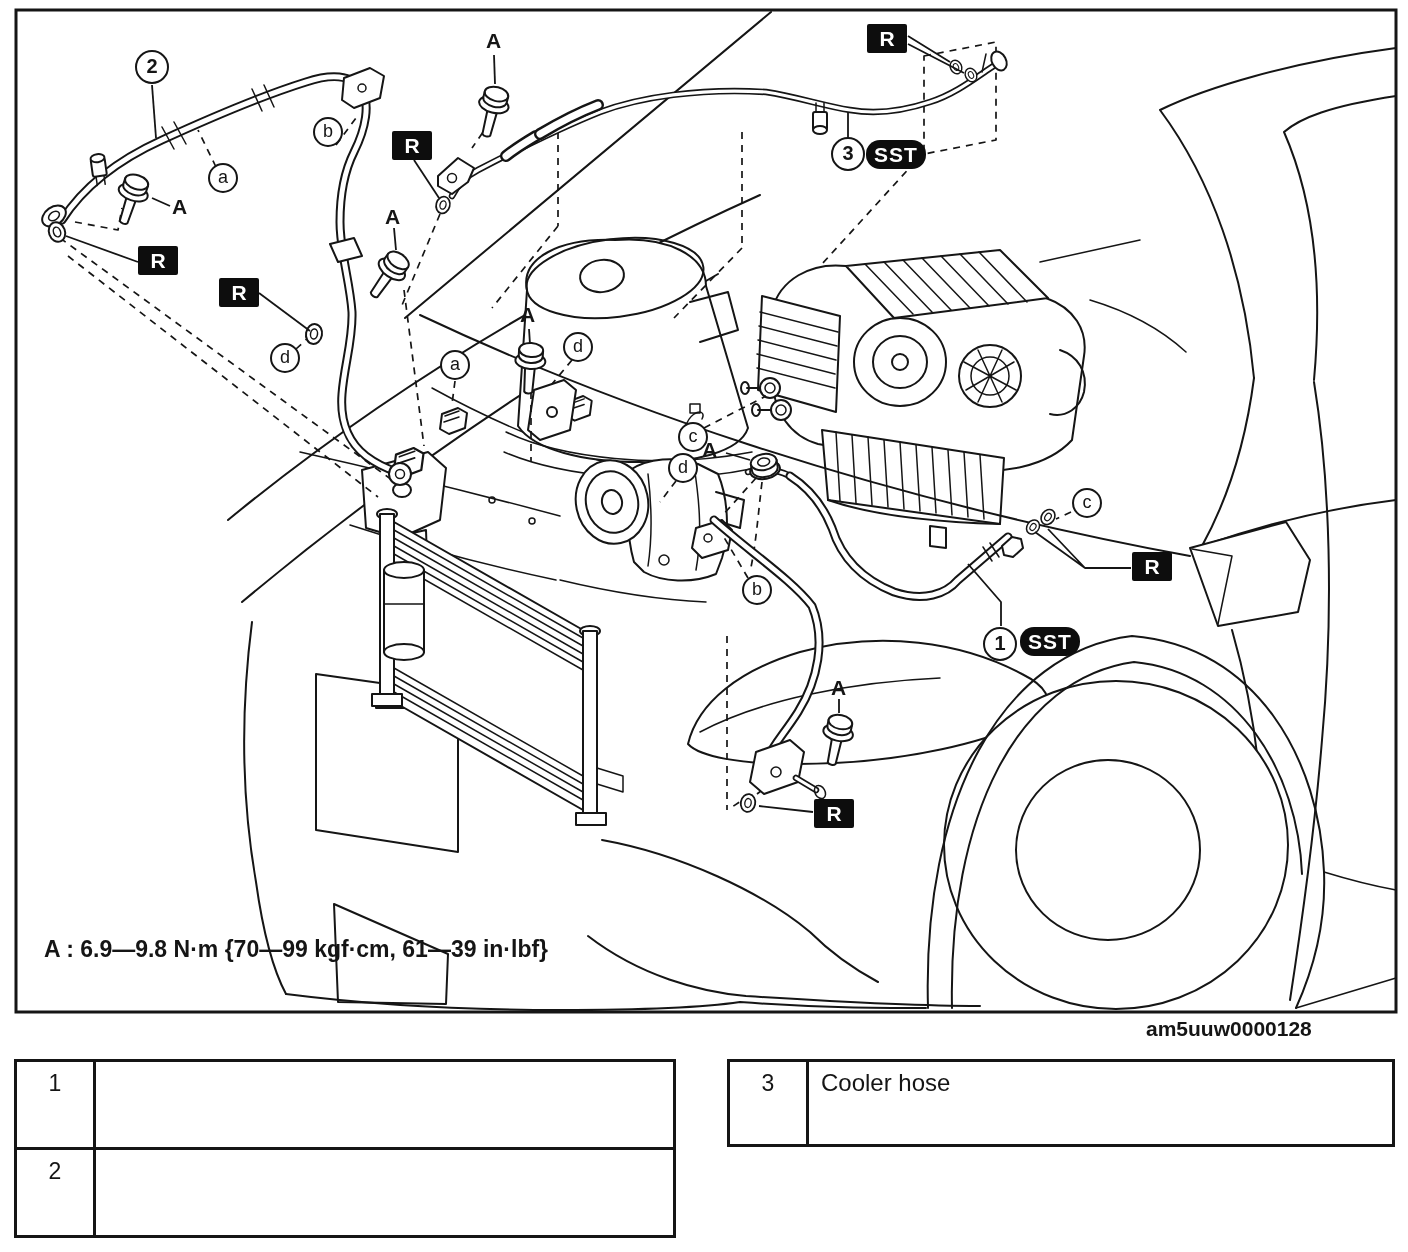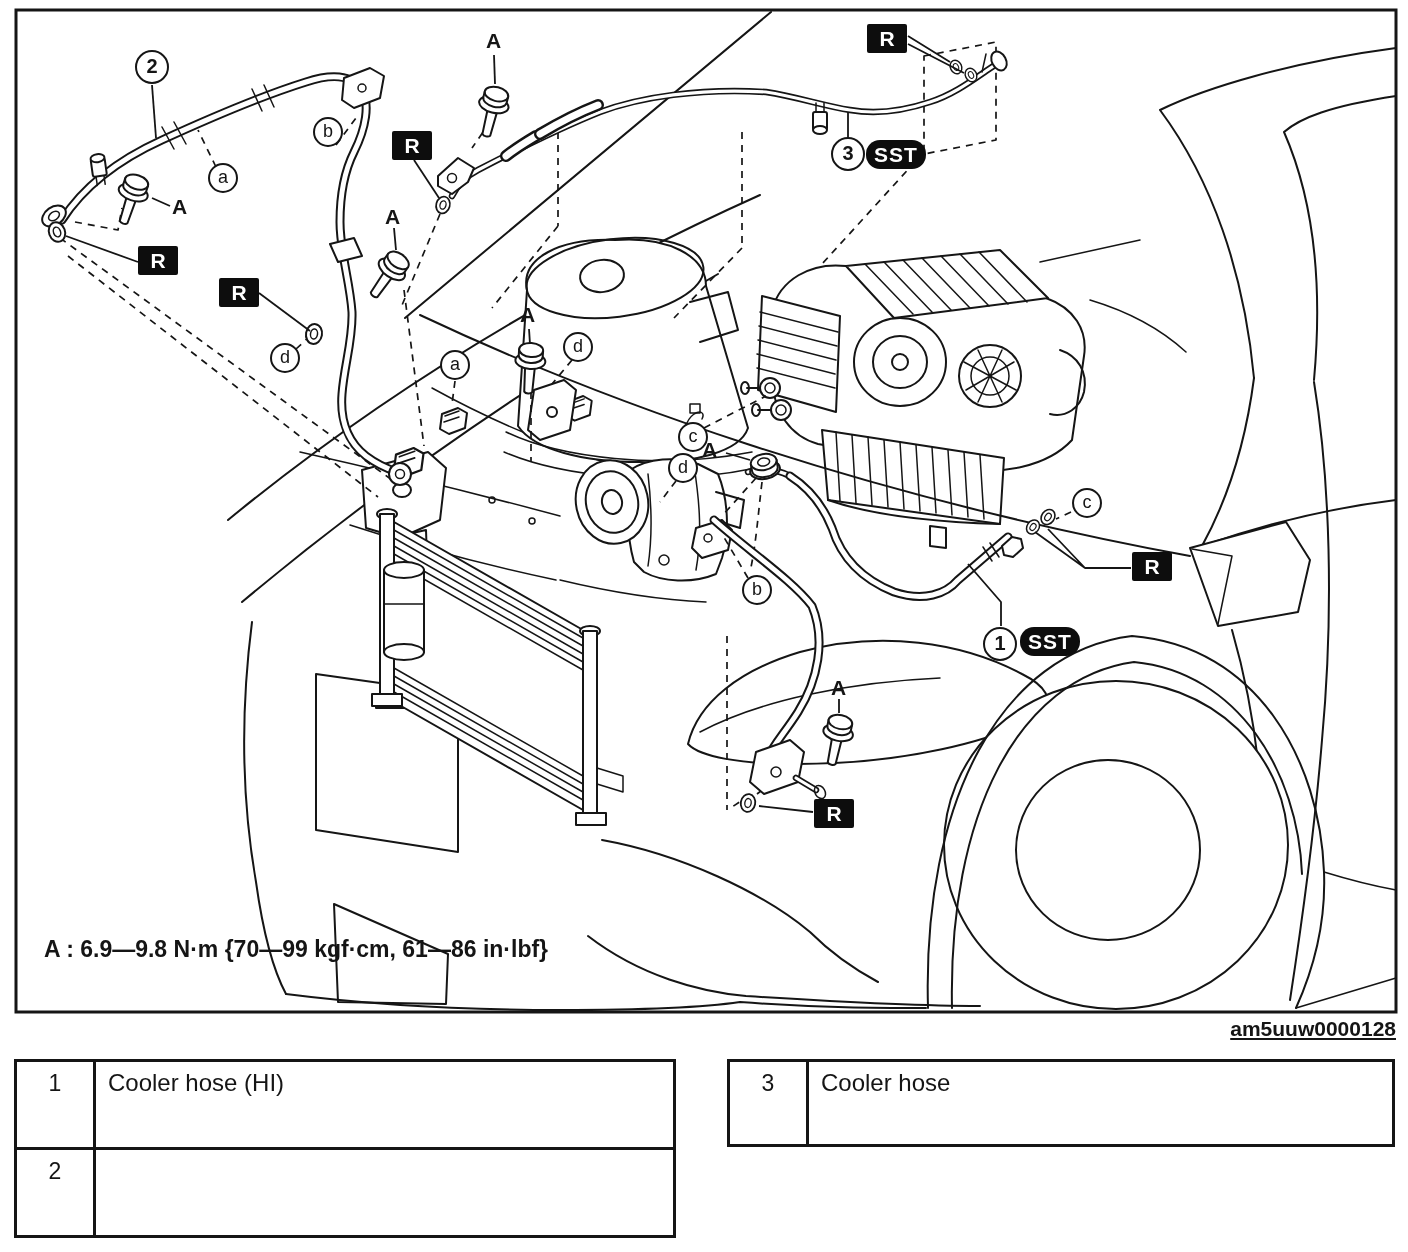--- a/index.html
+++ b/index.html
@@ -23,21 +23,21 @@
            background:#fff;text-align:center;font:700 20px/29px "Liberation Sans",sans-serif;}
   .letcirc{width:26px;height:26px;border:2.2px solid #151515;border-radius:50%;
            background:#fff;text-align:center;font:400 18px/25px "Liberation Sans",sans-serif;}
   .rtag{width:40px;height:29px;background:#0d0d0d;color:#fff;text-align:center;
         font:700 21px/29px "Liberation Sans",sans-serif;border-radius:2px;}
   .ssttag{height:29px;background:#0d0d0d;color:#fff;padding:0 8px;letter-spacing:1px;
         font:700 21px/29px "Liberation Sans",sans-serif;border-radius:14px;}
   .aref{font:700 21px/21px "Liberation Sans",sans-serif;color:#151515;}
   .torque{font:700 23px/26px "Liberation Sans",sans-serif;color:#151515;}
   .watermark{font:600 21px/23px "Liberation Sans",sans-serif;color:#151515;
-             width:250px;text-align:right;text-decoration:underline;}
+             width:250px;text-align:left;}
   .tbl{position:absolute;border:3px solid #151515;background:#fff;}
   .trow{display:flex;}
   .trow + .trow{border-top:3px solid #151515;}
   .tnum{width:76px;border-right:3px solid #151515;text-align:center;
         font:400 23px/26px "Liberation Sans",sans-serif;padding-top:8px;flex:none;}
   .tlabel{font:400 24px/26px "Liberation Sans",sans-serif;padding:8px 0 0 12px;flex:1;}
 </style>
 </head>
 <body>
 
@@ -336,27 +336,26 @@
 <div class="lbl rtag" style="left:138px;top:246px">R</div>
 <div class="lbl rtag" style="left:219px;top:278px">R</div>
 <div class="lbl rtag" style="left:392px;top:131px">R</div>
 <div class="lbl rtag" style="left:867px;top:24px">R</div>
 <div class="lbl rtag" style="left:1132px;top:552px">R</div>
 <div class="lbl rtag" style="left:814px;top:799px">R</div>
 
 <div class="lbl ssttag" style="left:866px;top:140px">SST</div>
 <div class="lbl ssttag" style="left:1020px;top:627px">SST</div>
 
-<div class="lbl torque" style="left:44px;top:936px">A : 6.9—9.8 N·m {70—99 kgf·cm, 61—86 in·lbf}</div>
+<div class="lbl torque" style="left:44px;top:936px">A : 6.9—9.8 N·m {70—99 kgf·cm, 61—39 in·lbf}</div>
 <div class="lbl watermark" style="left:1146px;top:1017px">am5uuw0000128</div>
 
 <div class="tbl" style="left:14px;top:1059px;width:656px;height:173px">
   <div class="trow" style="height:85px">
     <div class="tnum">1</div>
-    <div class="tlabel">Cooler hose (HI)</div>
   </div>
   <div class="trow" style="height:85px">
     <div class="tnum">2</div>
   </div>
 </div>
 <div class="tbl" style="left:727px;top:1059px;width:662px;height:82px">
   <div class="trow" style="height:82px">
     <div class="tnum">3</div>
     <div class="tlabel">Cooler hose</div>
   </div>

